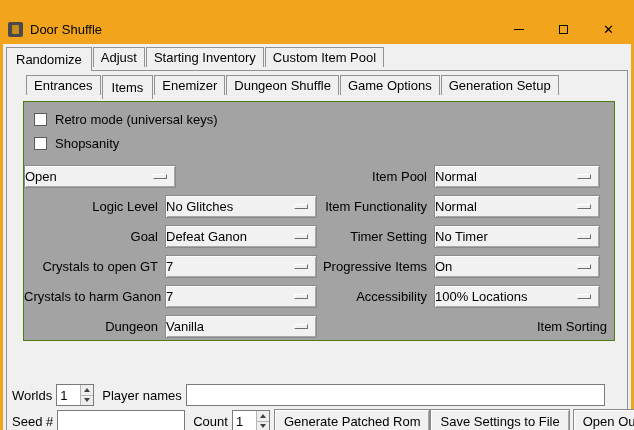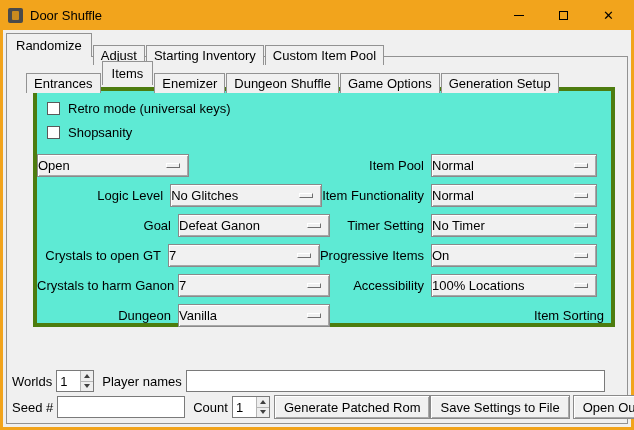--- a/index.html
+++ b/index.html
@@ -1,47 +1,47 @@
 <!DOCTYPE html>
 <html><head>
 <meta charset="utf-8">
 <style>
   * { margin:0; padding:0; box-sizing:border-box; font-family:"Liberation Sans", sans-serif; }
   body { background:#ffffff; }
 
-  .window { width:634px; height:430px; background:#f2a41c; padding:0 3px 3px 3px; position:relative; }
+  .window { width:634px; height:430px; background:#f2a41c; padding:14px 3px 3px 3px; position:relative; }
 
   
   .titlebar { height:30px; display:flex; align-items:center; color:#000; }
   .app-icon { width:15px; height:15px; margin:0 7px 0 5px; background:#4a4a4a; border-radius:2px;
               position:relative; flex:0 0 auto; }
   .app-icon::after { content:""; position:absolute; left:4px; top:3px; width:7px; height:9px;
                      background:#c98a1e; border-radius:1px; }
   .title-text { font-size:13px; }
   .win-controls { margin-left:auto; display:flex; height:100%; }
   .win-btn { width:45px; height:100%; display:flex; align-items:center; justify-content:center; cursor:default; }
   .glyph-min { width:10px; height:1px; background:#000; }
   .glyph-max { width:9px; height:9px; border:1px solid #000; }
   .glyph-close { font-size:13px; color:#000; line-height:1; }
 
   
   .content { height:397px; background:#f0f0f0; position:relative; font-size:13px; color:#000; }
 
   .tabs-row { display:flex; align-items:flex-start; position:absolute; z-index:3; }
   .outer-tabs { top:3px; left:3px; }
   .tab { background:#f0f0f0; border:1px solid #929292; border-bottom:none;
-         height:20px; margin-top:12px; padding:2px 7px 0 7px; margin-right:1px; white-space:nowrap; cursor:default; }
+         height:20px; margin-top:0; padding:2px 7px 0 7px; margin-right:1px; white-space:nowrap; cursor:default; }
   .tab.selected { height:24px; margin-top:0; padding:4px 9px 0 9px; position:relative; z-index:4; }
 
   .outer-frame { position:absolute; left:3px; right:3px; top:26px; bottom:3px;
                  border:1px solid #929292; background:#f0f0f0; }
 
   .inner-tabs { top:4px; left:19px; }
-  .inner-frame { position:absolute; left:26px; right:12px; top:30px; height:240px;
-                 border:4px solid #4d7c0f; background:#5eead4; }
+  .inner-frame { position:absolute; left:16px; right:12px; top:30px; height:240px;
+                 border:1px solid #4d7c0f; background:#a3a3a3; }
 
   
   .check-row { display:flex; align-items:center; height:24px; margin-left:10px; }
   .check-row.first { margin-top:5px; }
   .checkbox { width:13px; height:13px; background:#fff; border:1px solid #5a5a5a; flex:0 0 auto; }
   .check-label { margin-left:8px; }
 
   
   .fields { margin-top:6px; }
   .field-row { display:flex; align-items:center; height:30px; }

